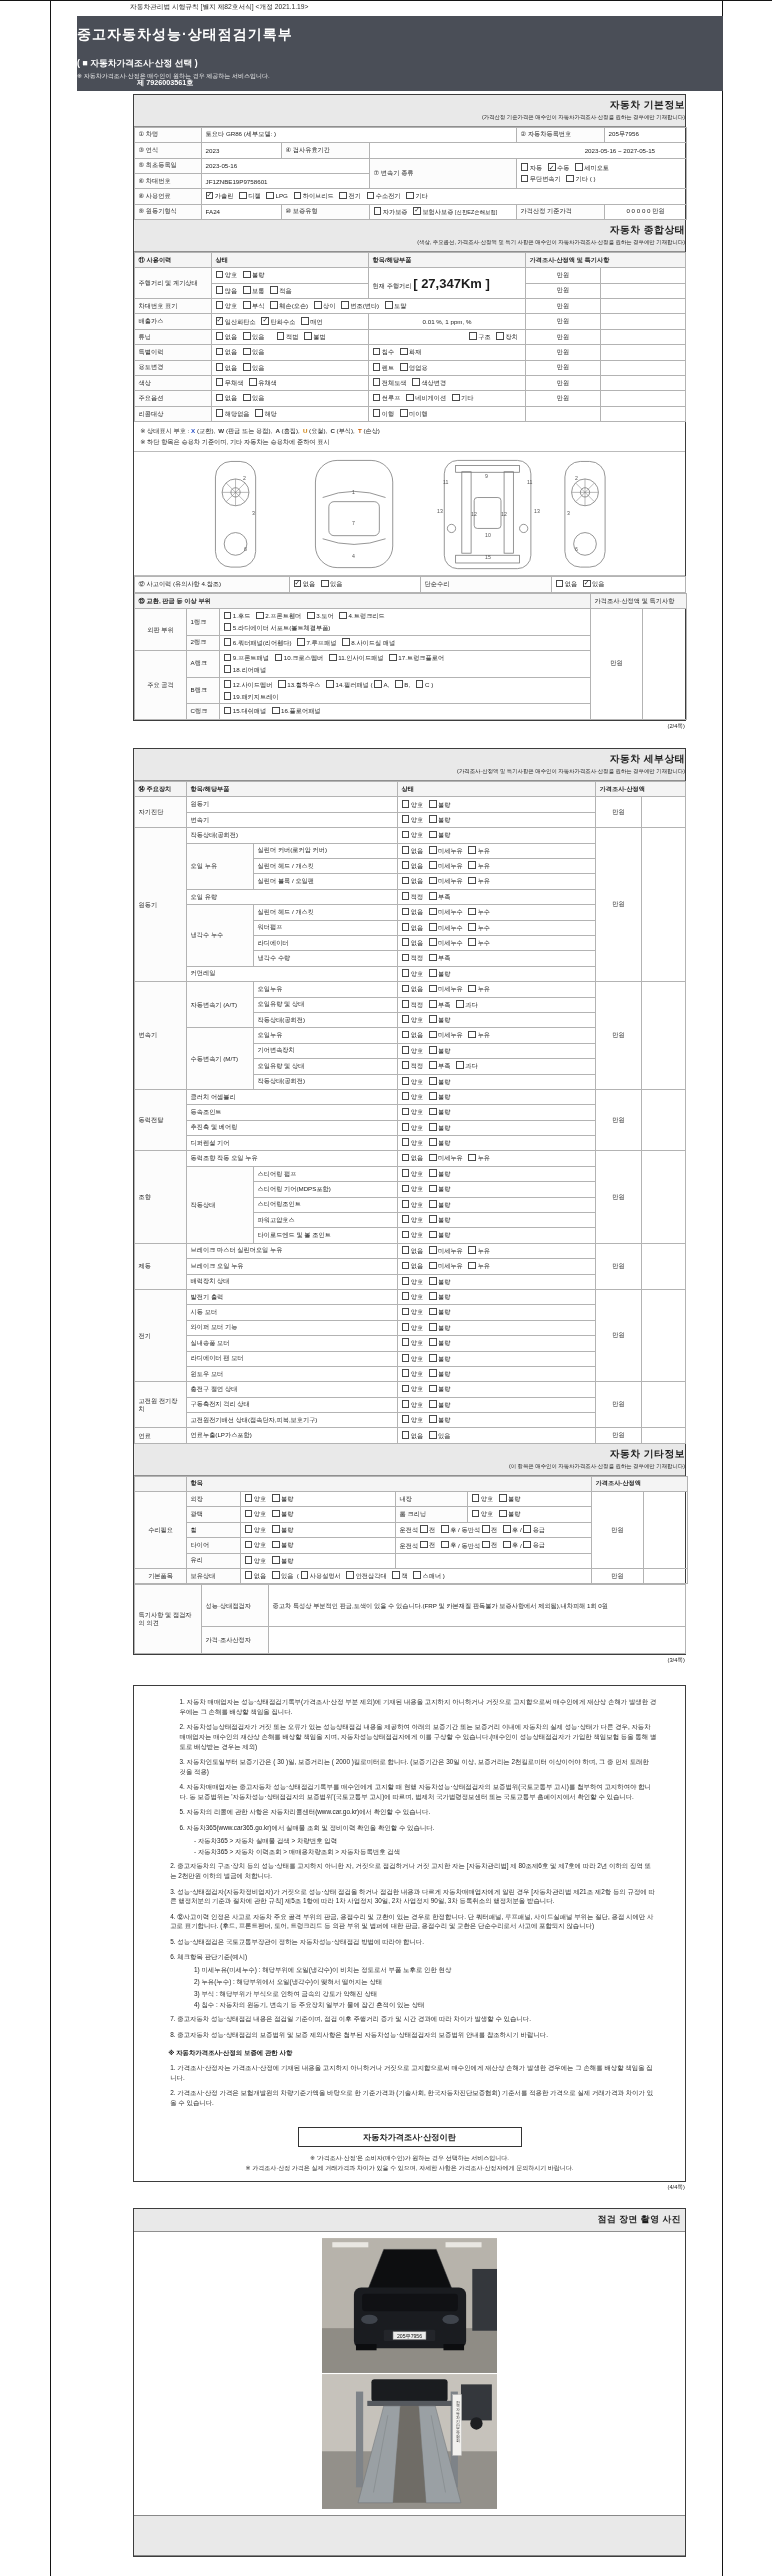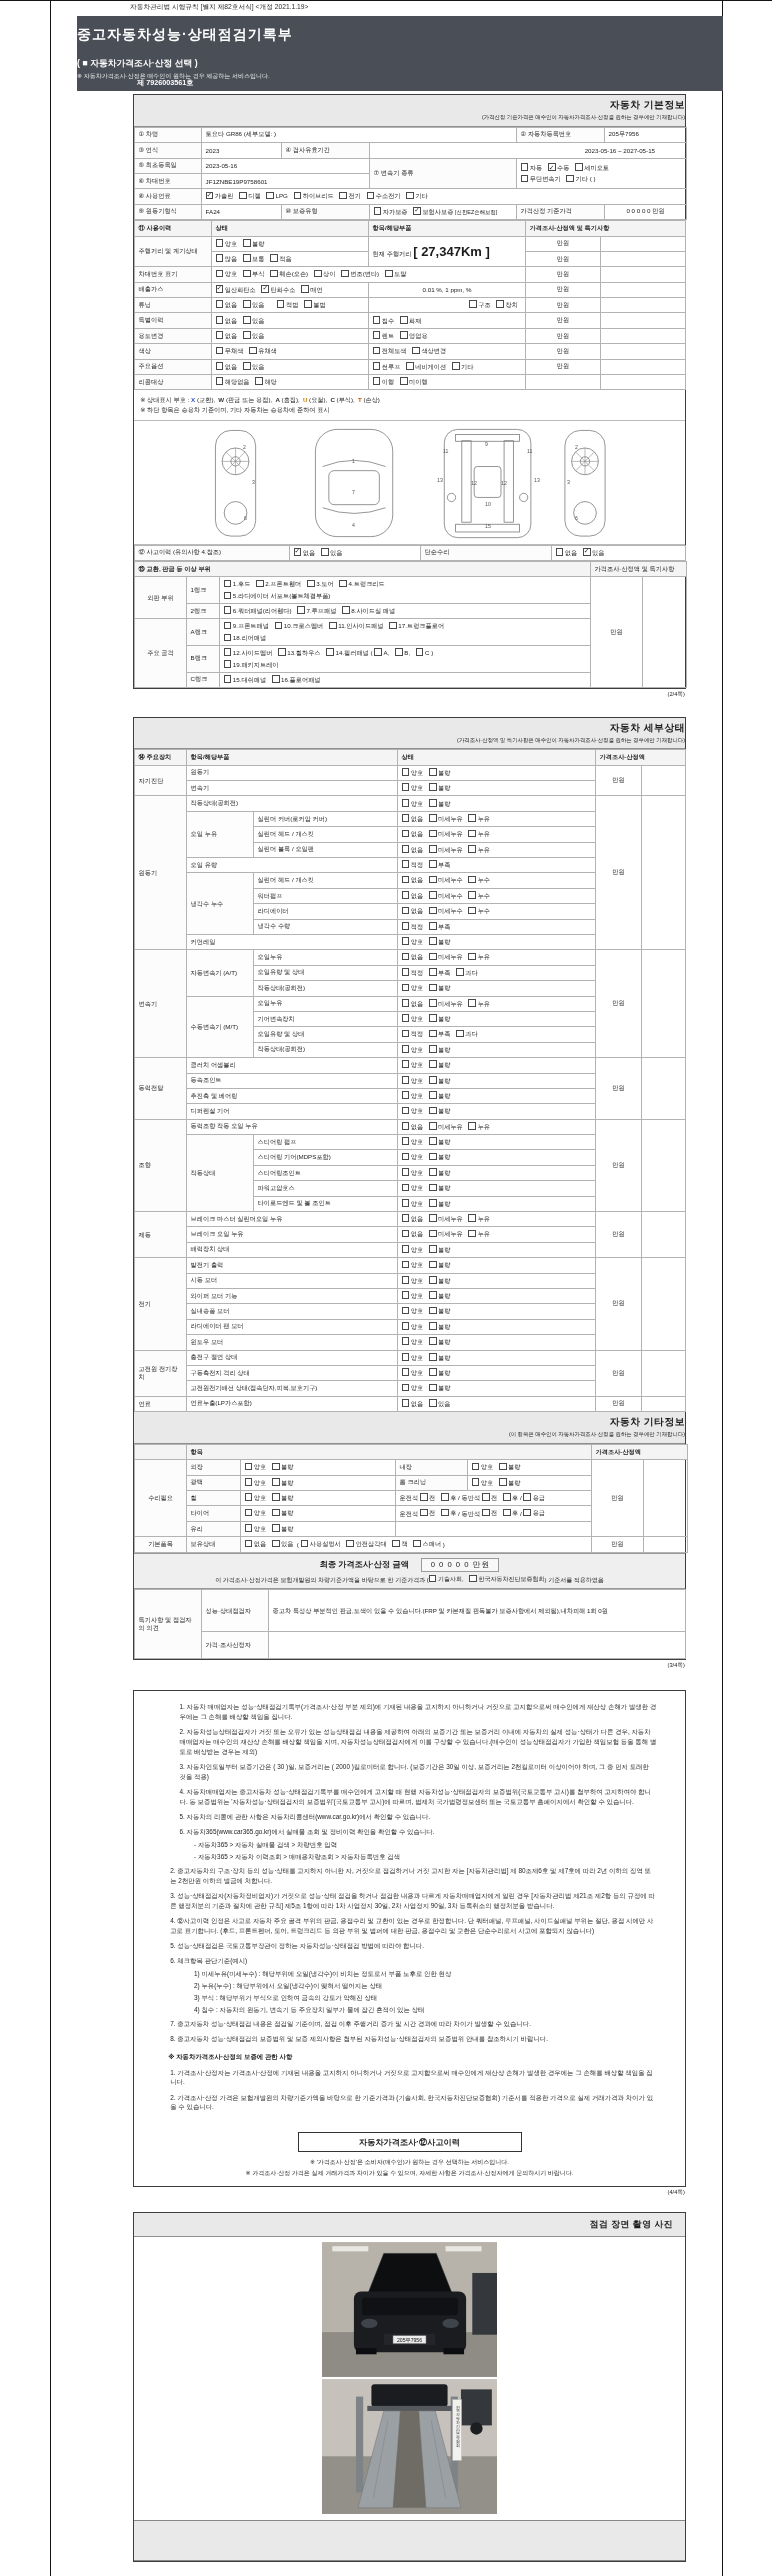--- a/index.html
+++ b/index.html
@@ -139,20 +139,24 @@
         <td class="lbl">⑨ 원동기형식</td>
         <td>FA24</td>
         <td class="lbl">⑩ 보증유형</td>
         <td><span><span class="cb"></span><span class="cl">자가보증</span><span class="cb on"></span><span class="cl">보험사보증</span></span> <span style="font-size:5.4px">[신한EZ손해보험]</span></td>
         <td class="lbl">가격산정 기준가격</td>
         <td class="pr">0 0 0 0 0 만원</td>
       </tr>
     </tbody>
       </table>
 
+    <div class="sec-title">
+      <div class="st-main">자동차 종합상태</div>
+      <div class="st-sub">(색상, 주요옵션, 가격조사·산정액 및 특기 사항은 매수인이 자동차가격조사·산정을 원하는 경우에만 기재합니다)</div>
+    </div>
 
     <table>
       <colgroup>
           <col style="width:77px">
           <col style="width:157px">
           <col style="width:157px">
           <col style="width:75px">
           <col style="width:85px">
         </colgroup>
       <tbody>
@@ -661,29 +665,20 @@
         <td class="lbl">보유상태</td>
         <td colspan="3">
           <span><span class="cb"></span><span class="cl">없음</span><span class="cb"></span><span class="cl">있음</span></span>&nbsp;&nbsp;<span>(</span> <span><span class="cb"></span><span class="cl">사용설명서</span><span class="cb"></span><span class="cl">안전삼각대</span><span class="cb"></span><span class="cl">잭</span><span class="cb"></span><span class="cl">스패너</span></span> <span>)</span>
         </td>
         <td class="pr">만원</td>
         <td></td>
       </tr>
     </tbody>
       </table>
 
-    <div class="final-wrap">
-      <div>
-        <span class="fb-label">최종 가격조사·산정 금액</span>
-        <span class="fb-amount">0 0 0 0 0 만원</span>
-      </div>
-      <div class="final-note">
-        <span>이 가격조사·산정가격은 보험개발원의 차량기준가액을 바탕으로 한 기준가격과 (</span><span><span class="cb"></span><span class="cl">기술사회,</span><span class="cb"></span><span class="cl">한국자동차진단보증협회</span></span><span>) 기준서를 적용하였음</span>
-      </div>
-    </div>
 
     <table>
       <colgroup>
           <col style="width:67px">
           <col style="width:67px">
           <col style="width:417px">
         </colgroup>
       <tbody>
           <tr>
         <td class="glbl" rowspan="2">특기사항 및 점검자의 의견</td>
@@ -718,31 +713,31 @@
         <p class="ni d">1) 미세누유(미세누수) : 해당부위에 오일(냉각수)이 비치는 정도로서 부품 노후로 인한 현상</p>
         <p class="ni d">2) 누유(누수) : 해당부위에서 오일(냉각수)이 맺혀서 떨어지는 상태</p>
         <p class="ni d">3) 부식 : 해당부위가 부식으로 인하여 금속의 강도가 약해진 상태</p>
         <p class="ni d">4) 침수 : 자동차의 원동기, 변속기 등 주요장치 일부가 물에 잠긴 흔적이 있는 상태</p>
         <p class="ni m">7.  중고자동차 성능·상태점검 내용은 점검일 기준이며, 점검 이후 주행거리 증가 및 시간 경과에 따라 차이가 발생할 수 있습니다.</p>
         <p class="ni m">8.  중고자동차 성능·상태점검의 보증범위 및 보증 제외사항은 첨부된 자동차성능·상태점검자의 보증범위 안내를 참조하시기 바랍니다.</p>
         <p class="ni h">※ 자동차가격조사·산정의 보증에 관한 사항</p>
         <p class="ni m">1.  가격조사·산정자는 가격조사·산정에 기재된 내용을 고지하지 아니하거나 거짓으로 고지함으로써 매수인에게 재산상 손해가 발생한 경우에는 그 손해를 배상할 책임을 집니다.</p>
         <p class="ni m">2.  가격조사·산정 가격은 보험개발원의 차량기준가액을 바탕으로 한 기준가격과 (기술사회, 한국자동차진단보증협회) 기준서를 적용한 가격으로 실제 거래가격과 차이가 있을 수 있습니다.</p>
       </div>
-    <div class="pb">자동차가격조사·⑫사고이력</div>
+    <div class="pb">자동차가격조사·산정이란</div>
     <div class="pb-notes">
       <div>※ '가격조사·산정'은 소비자(매수인)가 원하는 경우 선택하는 서비스입니다.</div>
       <div>※ 가격조사·산정 가격은 실제 거래가격과 차이가 있을 수 있으며, 자세한 사항은 가격조사·산정자에게 문의하시기 바랍니다.</div>
     </div>
   </div>
   <span class="marker">(4/4쪽)</span>
 
   <div class="pagebox" style="margin-top:15.5px">
     <div class="sec-title">
-      <div class="st-main" style="font-size:8.8px;padding:1px 12px">점검 장면 촬영 사진</div>
+      <div class="st-main" style="font-size:8.8px;padding:1px 4px">점검 장면 촬영 사진</div>
     </div>
     <div class="photo-wrap">
       <svg class="photo" width="175" height="135" viewBox="0 0 340 262">
         <rect width="340" height="262" fill="#b7b3ab"></rect>
         <rect y="175" width="340" height="87" fill="#8f8c85"></rect>
         <rect x="20" y="8" width="70" height="10" fill="#e9e7e2"></rect>
         <rect x="240" y="8" width="70" height="10" fill="#e9e7e2"></rect>
         <rect x="292" y="60" width="48" height="120" fill="#34373c"></rect>
         <polygon points="120,22 222,22 252,98 90,98" fill="#0d0e10" stroke="#24262a"></polygon>
         <rect x="62" y="96" width="218" height="118" rx="14" fill="#1a1c20"></rect>

